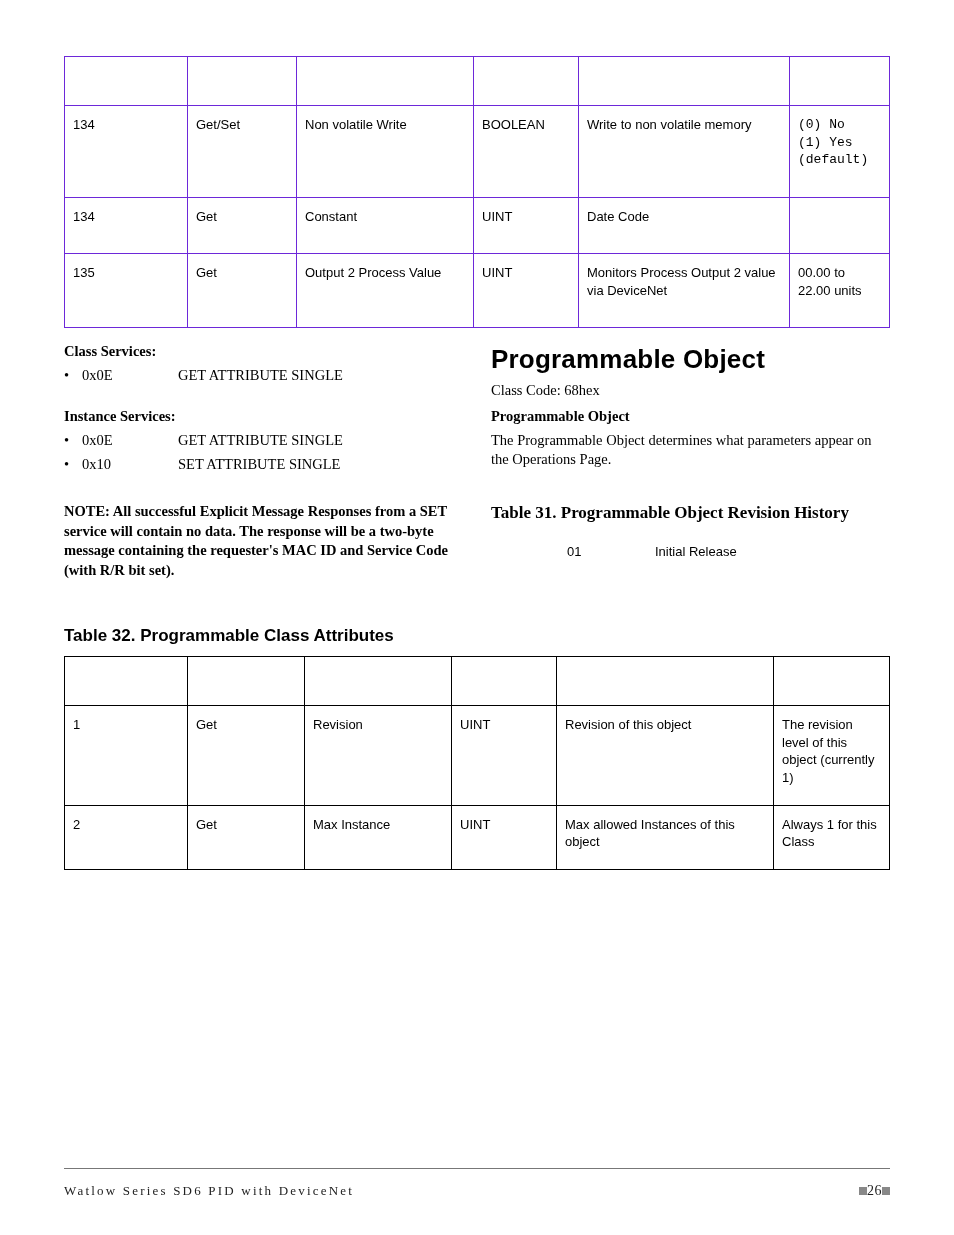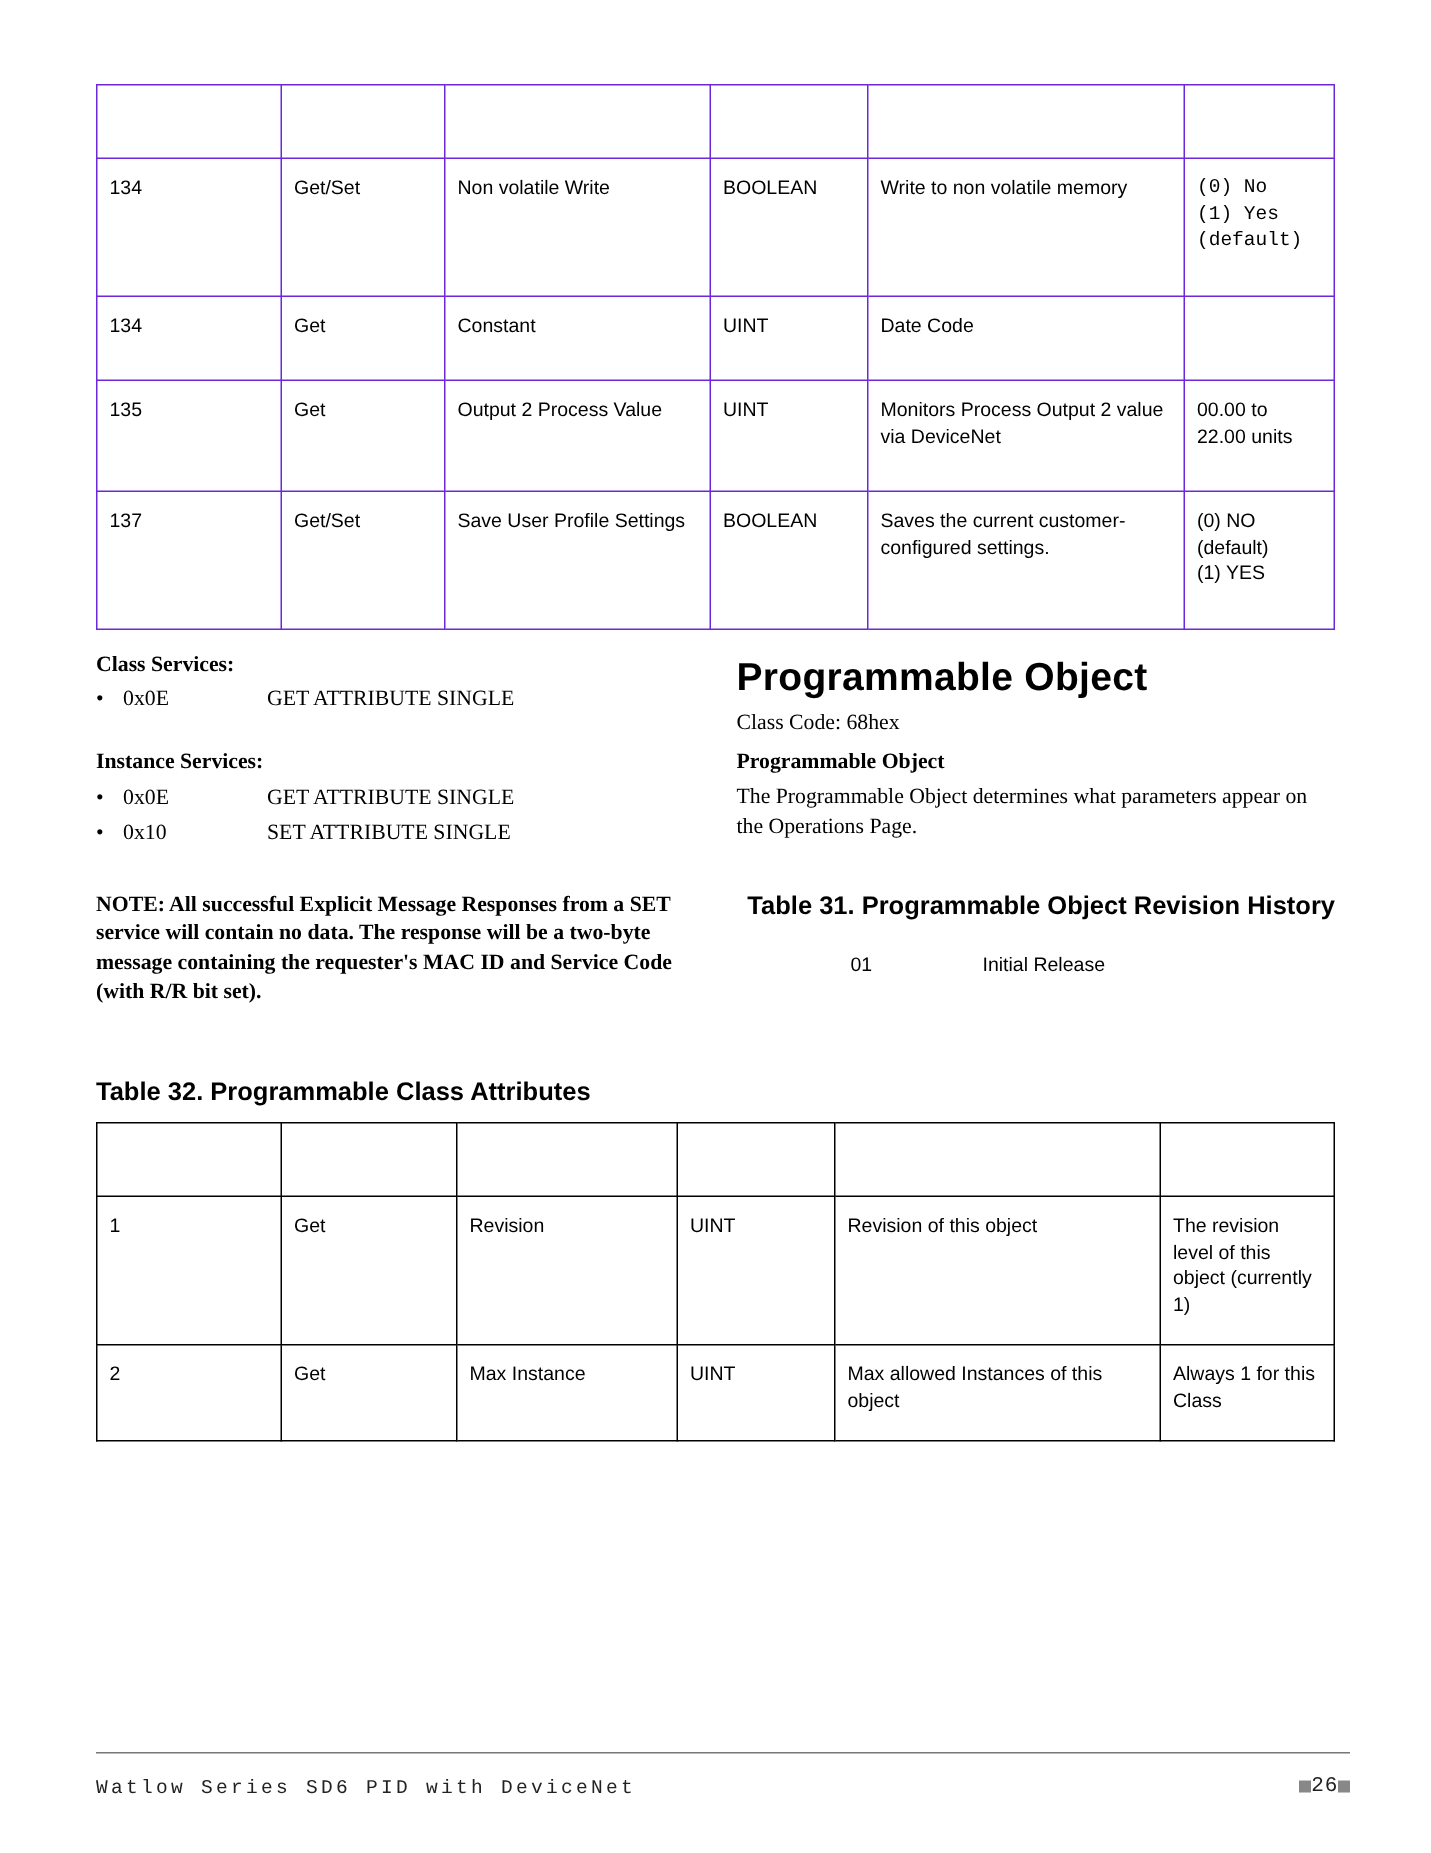--- a/index.html
+++ b/index.html
@@ -75,25 +75,24 @@
     font-weight: 700;
     font-size: 26px;
     letter-spacing: 0.2px;
     margin-bottom: 2px;
   }
   .classcode { margin-top: 4px; }
   .po-sub { font-weight: 700; margin-top: 6px; }
   .po-desc { margin-top: 4px; }
 
   .h2 {
-    font-family: Liberation Sans, sans-serif;
+    font-family: Liberation Serif, serif;
     font-weight: 700;
     font-size: 17px;
     margin-top: 32px;
-    text-align: right;
   }
   .rev-row {
     display: flex;
     font-family: Arial, sans-serif;
     font-size: 13px;
     margin-top: 18px;
     margin-left: 48px;
   }
   .rev-code { width: 88px; margin-left: 28px; }
 
@@ -123,27 +122,27 @@
   .b3 { width: 130px; }
   .b4 { width: 88px; }
   .b5 { width: 200px; }
   .b6 { width: auto; }
 
   
   .footer {
     position: absolute;
     top: 1168px;
     left: 64px;
-    right: 54px;
+    right: 64px;
     border-top: 0.5px solid #777;
     padding-top: 14px;
     display: flex;
     justify-content: space-between;
     align-items: center;
-    font-family: Liberation Mono, monospace;
+    font-family: Liberation Serif, serif;
     font-size: 13px;
     letter-spacing: 2.2px;
     color: #222;
   }
   .footer .right {
     letter-spacing: 1px;
     display: flex;
     align-items: center;
   }
   .sq {
@@ -184,29 +183,20 @@
       <td></td>
     </tr>
     <tr>
       <td>135</td>
       <td>Get</td>
       <td>Output 2 Process Value</td>
       <td>UINT</td>
       <td>Monitors Process Output 2 value via DeviceNet</td>
       <td>00.00 to 22.00 units</td>
     </tr>
-    <tr>
-      <td>137</td>
-      <td>Get/Set</td>
-      <td>Save User Profile Settings</td>
-      <td>BOOLEAN</td>
-      <td>Saves the current customer-configured settings.</td>
-      <td style="white-space:pre-line">(0) NO (default)
-(1) YES</td>
-    </tr>
   </tbody>
     </table>
 
   <div class="cols">
     <div class="col">
       <div class="label-small">Class Services:</div>
       <div class="svc-item">
         <div class="svc-bullet">•</div>
         <div class="svc-code">0x0E</div>
         <div>GET ATTRIBUTE SINGLE</div>

